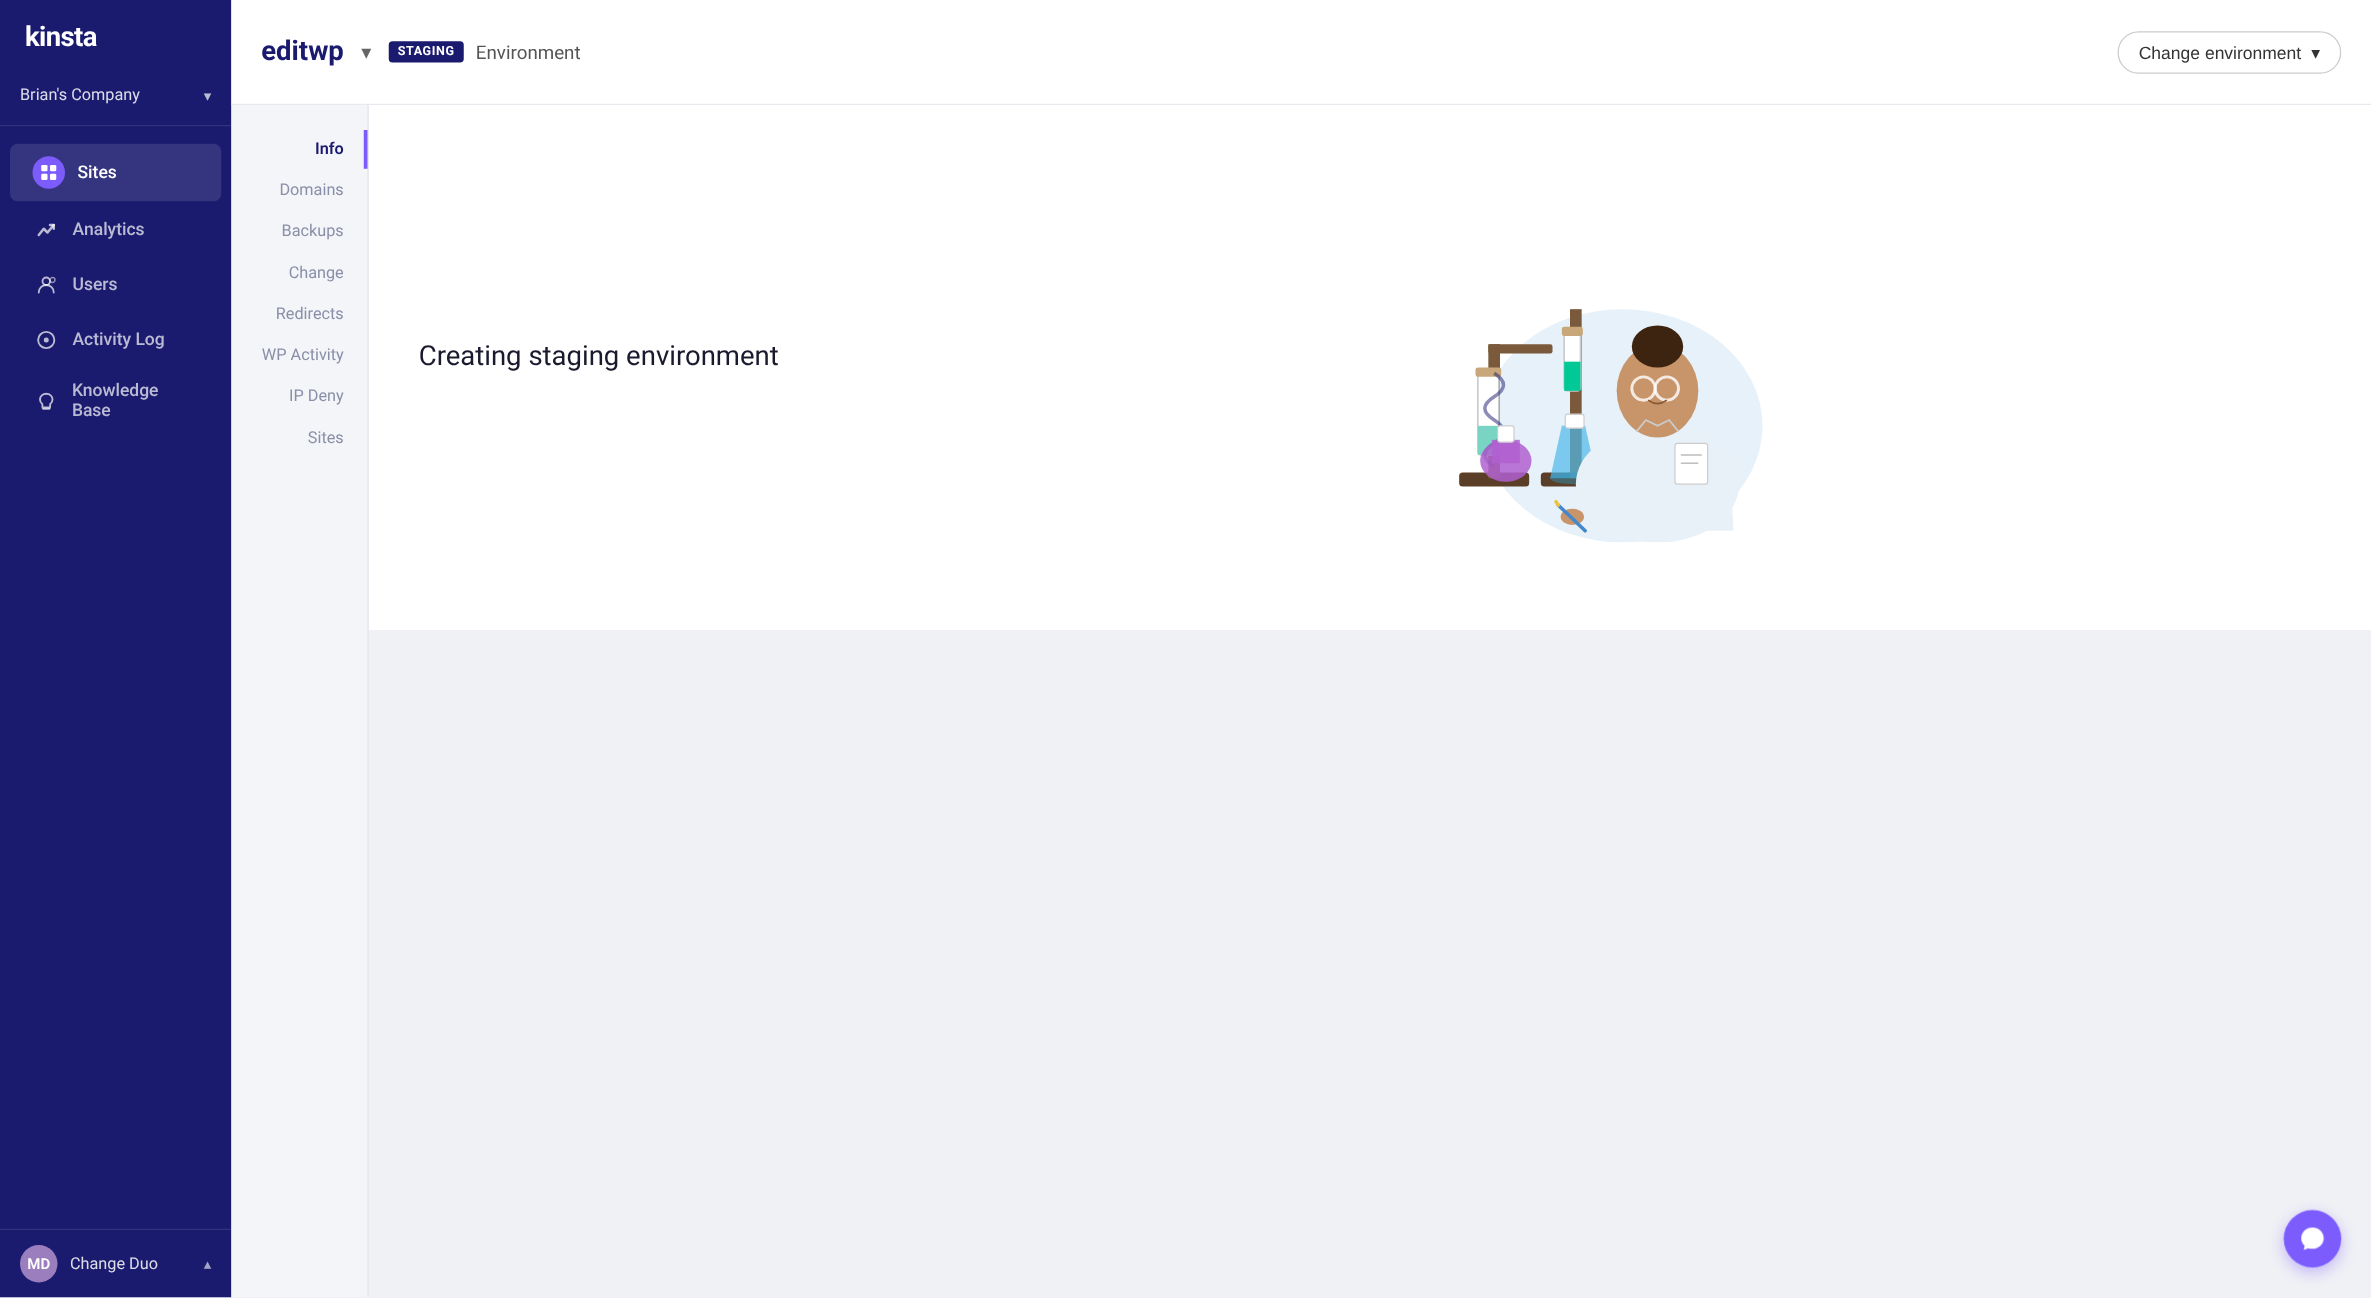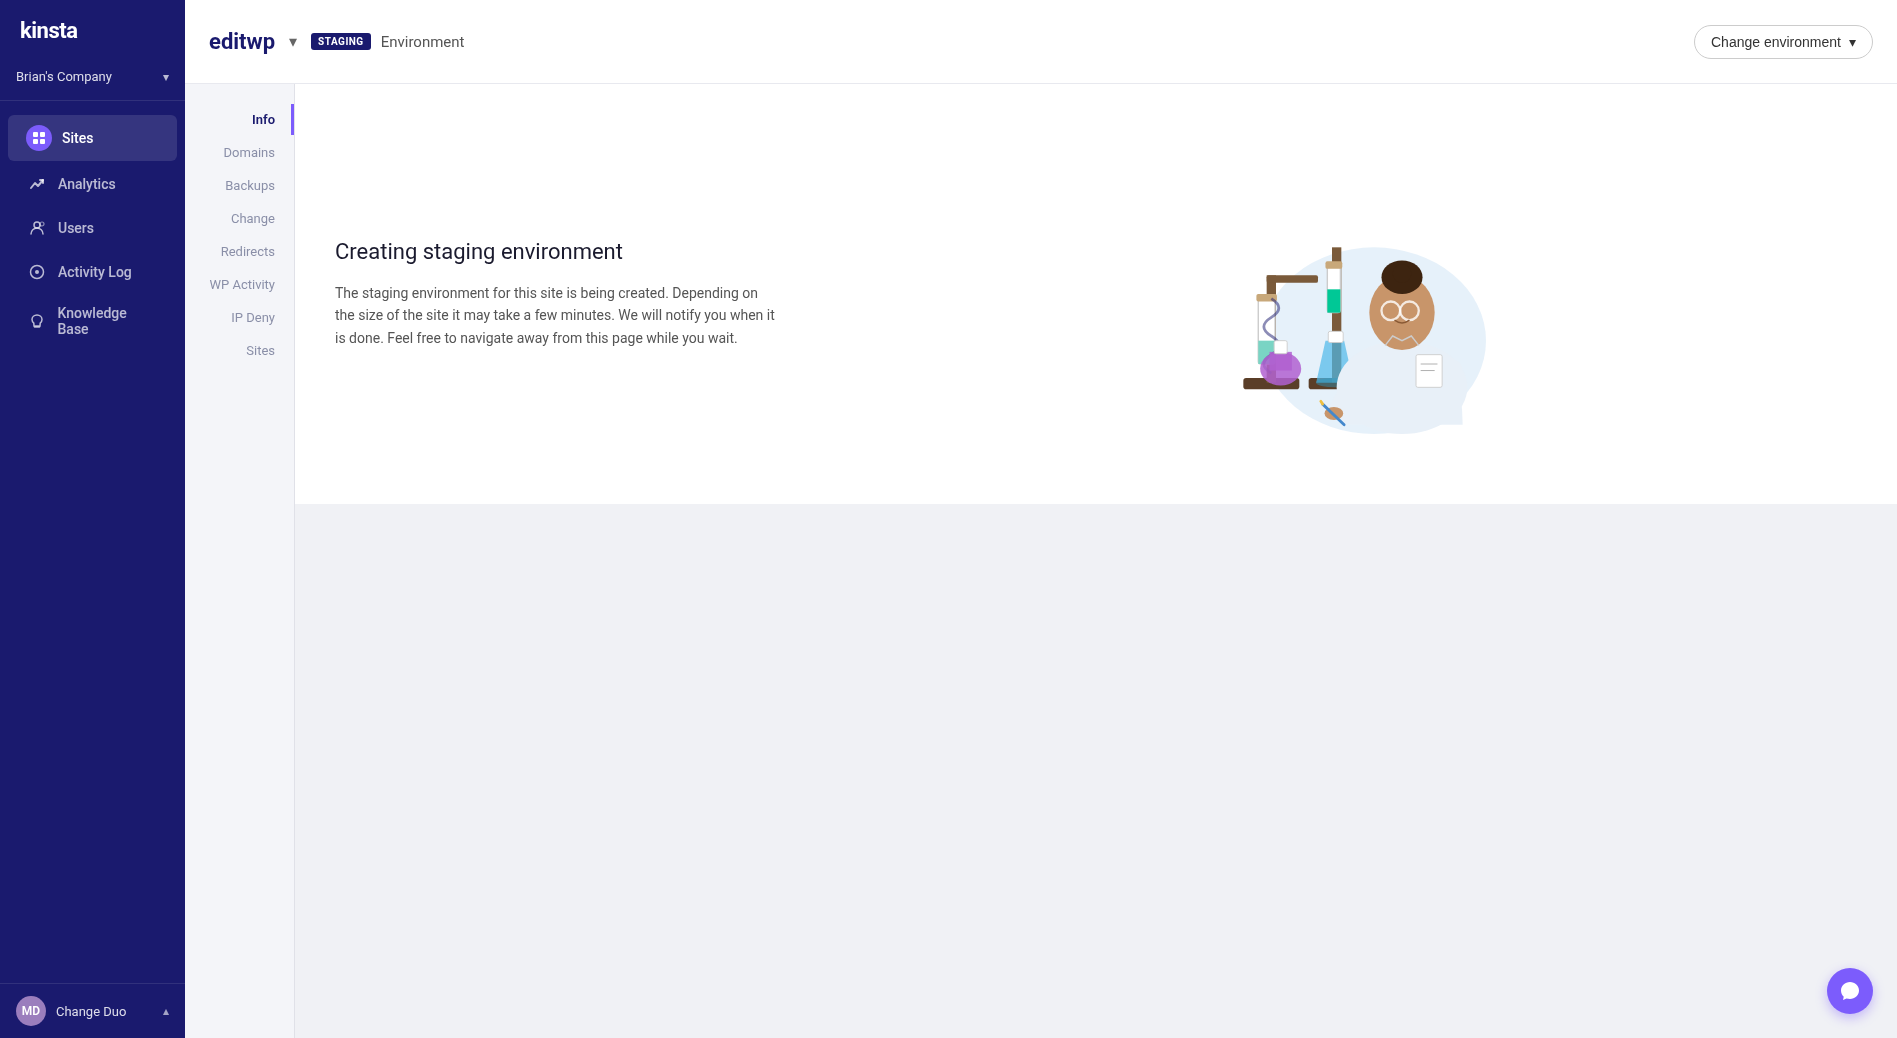--- a/index.html
+++ b/index.html
@@ -392,21 +392,20 @@
       </div>
       <div class="sub-nav-item">
         <span>Sites</span>
       </div>
     </div>
 
     <div class="page-content">
       <div class="info-panel">
         <div class="staging-info">
           <h2 class="staging-title">Creating staging environment</h2>
-          <p class="staging-description">The staging environment for this site is being created. Depending on the size of the site it may take a few minutes. We will notify you when it is done. Feel free to navigate away from this page while you wait.</p>
         </div>
 
         <div class="illustration-area">
 
           <svg class="scientist-illustration" viewBox="0 0 340 300" xmlns="http://www.w3.org/2000/svg">
 
             <ellipse cx="200" cy="200" rx="120" ry="100" fill="#d6e8f7" opacity="0.6"></ellipse>
 
             <rect x="60" y="240" width="60" height="12" rx="3" fill="#5a3e28"></rect>
             <rect x="85" y="130" width="10" height="115" fill="#7a5a3a"></rect>

